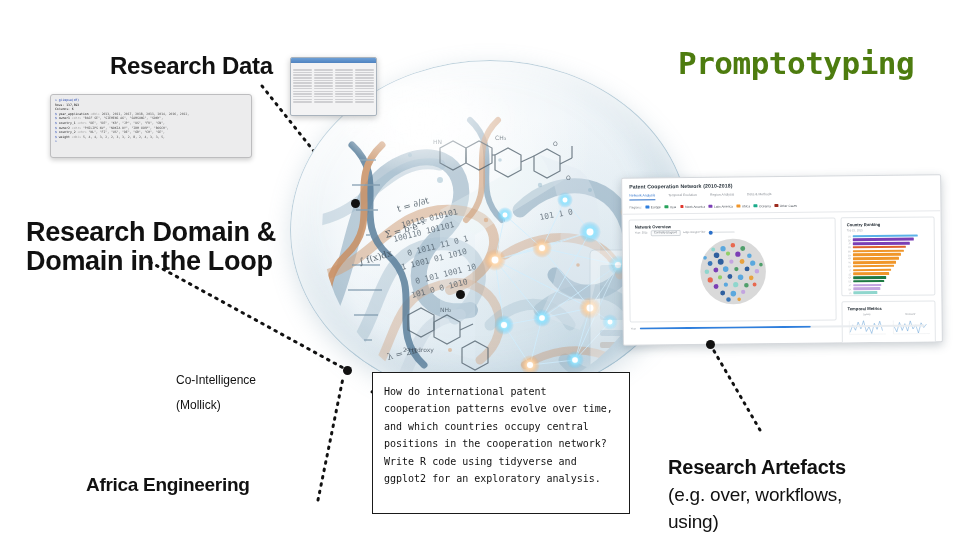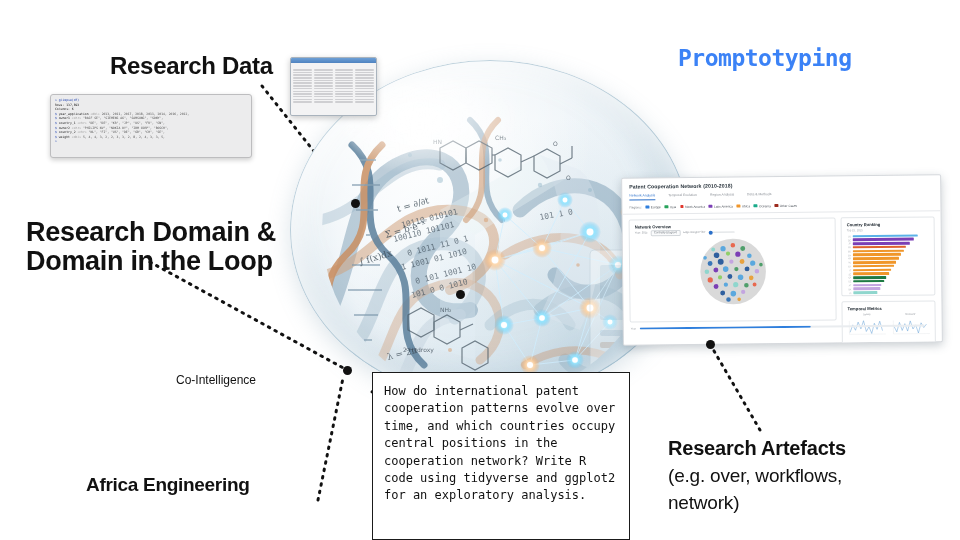--- a/index.html
+++ b/index.html
@@ -8,22 +8,22 @@
     background:#ffffff;
     font-family:"Liberation Sans", sans-serif;
     color:#111;
   }
   .stage{position:absolute;inset:0;}
 
   
   .brand-title{
     position:absolute; left:678px; top:45px;
     font-family:"DejaVu Sans Mono","Liberation Mono",monospace;
-    font-size:23px; font-weight:bold; letter-spacing:-0.5px;
-    color:#3b82f6; white-space:nowrap;
+    font-size:31px; font-weight:bold; letter-spacing:-0.5px;
+    color:#4d7c0f; white-space:nowrap;
   }
 
   
   .sphere-wrap{position:absolute; left:290px; top:60px; width:400px; height:340px;}
   .sphere{
     position:absolute; inset:0;
     border-radius:50%;
     overflow:hidden;
     background:
       radial-gradient(circle at 32% 22%, rgba(255,255,255,.96) 0%, rgba(255,255,255,.55) 22%, rgba(255,255,255,0) 46%),
@@ -45,21 +45,21 @@
     border:1.5px solid rgba(150,180,198,.55);
     box-shadow: inset 0 0 26px rgba(255,255,255,.8);
   }
 
   
   .lbl{position:absolute; white-space:nowrap;}
   .lbl-research-data{left:110px; top:52px; font-size:24px; font-weight:bold; letter-spacing:-.3px;}
   .lbl-domain{left:26px; top:218px; font-size:27px; font-weight:bold; line-height:29px; letter-spacing:-.3px;}
   .lbl-cointel{left:176px; top:368px; font-size:12px; line-height:25px; }
   .lbl-llm{left:86px; top:470px; font-size:19px; font-weight:bold; line-height:29px; letter-spacing:-.3px;}
-  .lbl-artefacts{left:668px; top:435px; font-size:19px; line-height:27px; letter-spacing:-.2px;}
+  .lbl-artefacts{left:668px; top:454px; font-size:19px; line-height:27px; letter-spacing:-.2px;}
   .lbl-artefacts .hd{font-weight:bold; font-size:20px;}
 
   
   .console-card{
     position:absolute; left:50px; top:94px; width:192px; height:56px;
     background:#ececed; border:1px solid #bdbdbf; border-radius:3px;
     box-shadow:0 2px 5px rgba(0,0,0,.2);
     overflow:hidden; padding:3px 4px;
     font-family:"DejaVu Sans Mono","Liberation Mono",monospace;
     font-size:3.1px; line-height:4.6px; color:#2a2a2a;
@@ -121,25 +121,25 @@
   .spark-wrap{display:flex;gap:3px;padding:1px 4px;}
   .spark{flex:1;position:relative;}
   .spark-cap{font-size:2.2px;color:#8b9097;text-align:center;}
   .dash-foot{display:flex;align-items:center;gap:4px;padding:5px 7px;}
   .foot-lbl{font-size:2.6px;color:#9aa0a7;}
   .foot-track{flex:1;height:2.6px;background:#e9ecef;border-radius:2px;position:relative;overflow:hidden;}
   .foot-fill{position:absolute;left:0;top:0;bottom:0;background:#2f7fdd;border-radius:2px;}
 
   
   .prompt-box{
-    position:absolute; left:372px; top:372px; width:258px; height:168px;
+    position:absolute; left:372px; top:372px; width:258px; height:142px;
     background:#ffffff; border:1.5px solid #1a1a1a;
     box-sizing:border-box; padding:10px 11px;
     font-family:"DejaVu Sans Mono","Liberation Mono",monospace;
-    font-size:12px; line-height:17.4px; color:#111;
+    font-size:10px; line-height:17.4px; color:#111;
     white-space:pre-wrap;
   }
 
   
   .connectors{position:absolute;inset:0;pointer-events:none;}
   .dot{position:absolute;width:9px;height:9px;border-radius:50%;background:#111;}
 </style>
 </head>
 <body>
 
@@ -642,25 +642,26 @@
 
   <div class="lbl lbl-research-data">Research Data</div>
 
   <div class="lbl lbl-domain">
     <div>Research Domain &amp;</div>
     <div>Domain in the Loop</div>
   </div>
 
   <div class="lbl lbl-cointel">
     <div>Co-Intelligence</div>
+    <div>(Mollick)</div>
   </div>
 
   <div class="lbl lbl-llm">
     <div>Africa Engineering</div>
   </div>
 
   <div class="lbl lbl-artefacts">
     <div class="hd">Research Artefacts</div>
     <div>(e.g. over, workflows,</div>
-    <div>network)</div>
+    <div>using)</div>
   </div>
 
 </div>
 
 </body></html>

